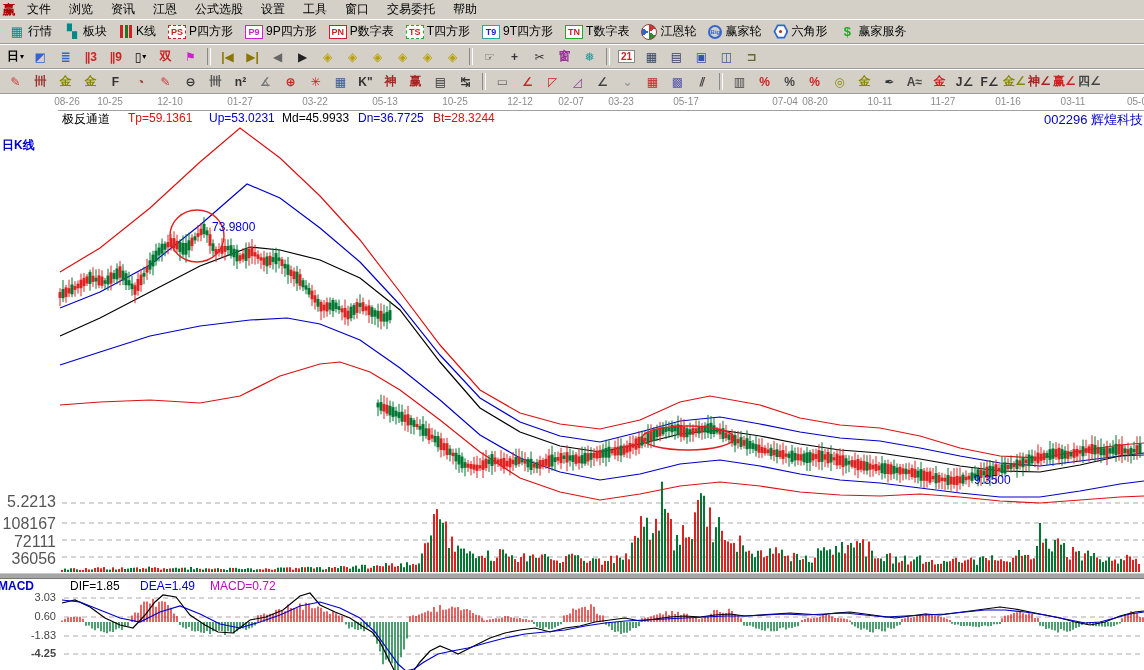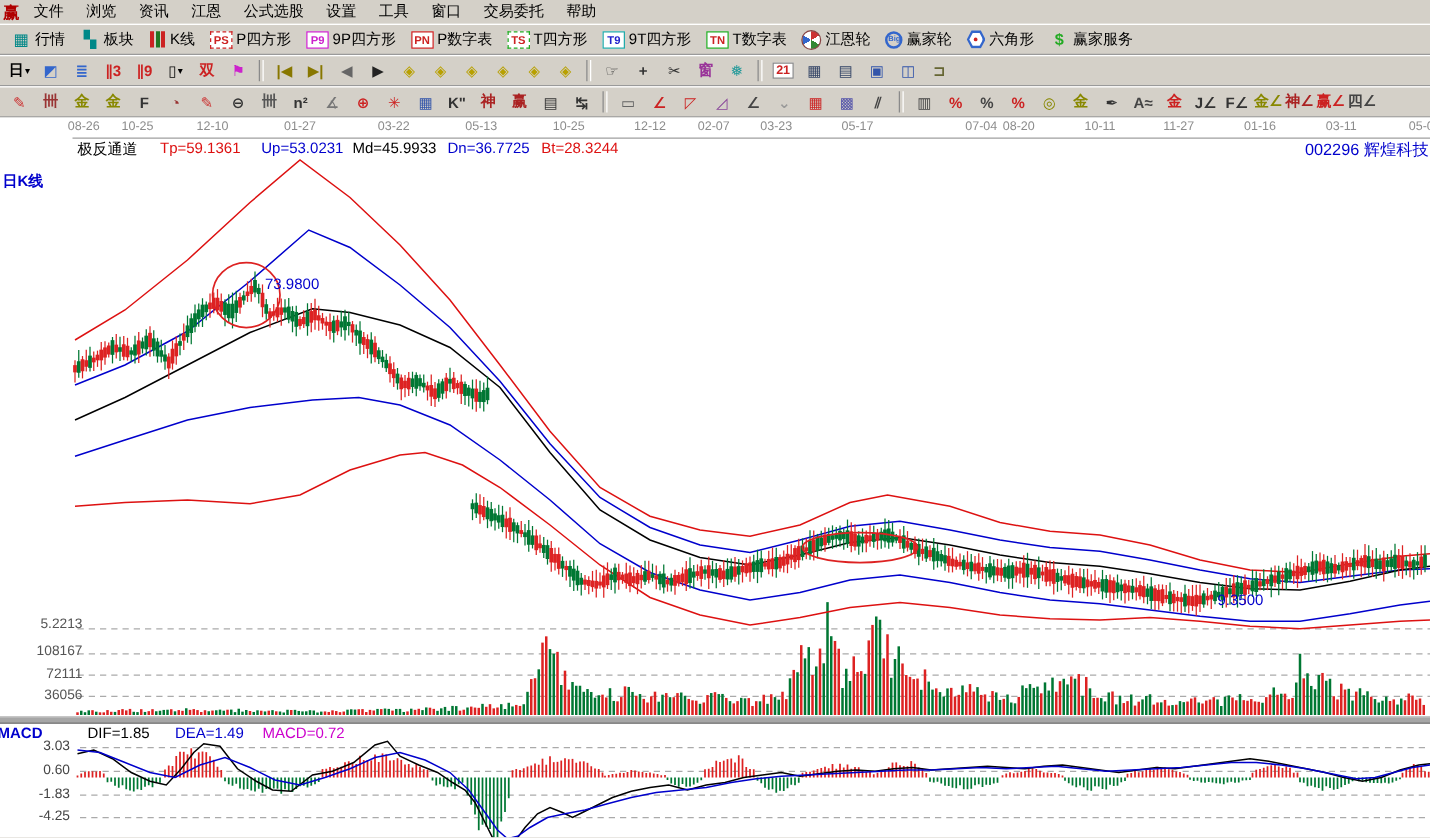--- a/index.html
+++ b/index.html
@@ -34,21 +34,21 @@
   
   #chart{position:absolute;left:0;top:94px;width:1144px;height:576px;background:#fff;}
   #plot{position:absolute;left:0;top:0;}
   .abs{position:absolute;white-space:nowrap;}
   .date-label{top:2px;width:40px;margin-left:-20px;text-align:center;font-size:10px;color:#8c8c8c;}
   #kline-label{left:2px;top:1px;font-size:12px;font-weight:bold;color:#0000cc;margin-top:42px;}
   #topline{position:absolute;left:58px;top:16px;width:1086px;height:0;border-top:1px solid #a0a0a0;}
   .ind-name{left:62px;top:17px;font-size:12px;color:#000;}
   .ind-val{top:17px;font-size:12px;}
   #stock-label{right:1px;top:17px;font-size:13px;color:#0000cc;}
-  .axis-lbl{width:54px;left:12px;text-align:right;font-size:11px;color:#555;}
+  .axis-lbl{width:54px;left:2px;text-align:right;font-size:16px;color:#555;}
   .macd-lbl{font-size:11px;color:#444;width:56px;left:0;text-align:right;}
   #sepband{position:absolute;left:0;top:479px;width:1144px;height:4px;background:#a6a6a6;
     border-top:1px solid #c9c9c9;border-bottom:1px solid #777;box-sizing:content-box;}
   #ann-peak{left:212px;top:126px;font-size:12px;color:#0000cc;}
   #ann-low{left:974px;top:379px;font-size:12px;color:#0000cc;}
   #macd-name{left:-2px;top:485px;font-size:12px;font-weight:bold;color:#0000cc;}
   #macd-dif{left:70px;top:485px;font-size:12px;color:#000;}
   #macd-dea{left:140px;top:485px;font-size:12px;color:#0000cc;}
   #macd-macd{left:210px;top:485px;font-size:12px;color:#cc00cc;}
 </style>
@@ -1867,15 +1867,15 @@
       <div class="abs ind-val" style="left: 209px; color: rgb(0, 0, 204);">Up=53.0231</div>
       <div class="abs ind-val" style="left: 282px; color: rgb(0, 0, 0);">Md=45.9933</div>
       <div class="abs ind-val" style="left: 358px; color: rgb(0, 0, 204);">Dn=36.7725</div>
       <div class="abs ind-val" style="left: 433px; color: rgb(221, 17, 17);">Bt=28.3244</div>
       <div class="abs axis-lbl" style="top: 421px;">108167</div>
       <div class="abs axis-lbl" style="top: 439px;">72111</div>
       <div class="abs axis-lbl" style="top: 456px;">36056</div>
       <div class="abs macd-lbl" style="top: 497px;">3.03</div>
       <div class="abs macd-lbl" style="top: 516px;">0.60</div>
       <div class="abs macd-lbl" style="top: 535px;">-1.83</div>
-      <div class="abs macd-lbl" style="top: 553px;">-4.25</div>
+      <div class="abs macd-lbl" style="top: 553px; font-weight: bold;">-4.25</div>
     </div>
 </div>
 
 </body></html>

